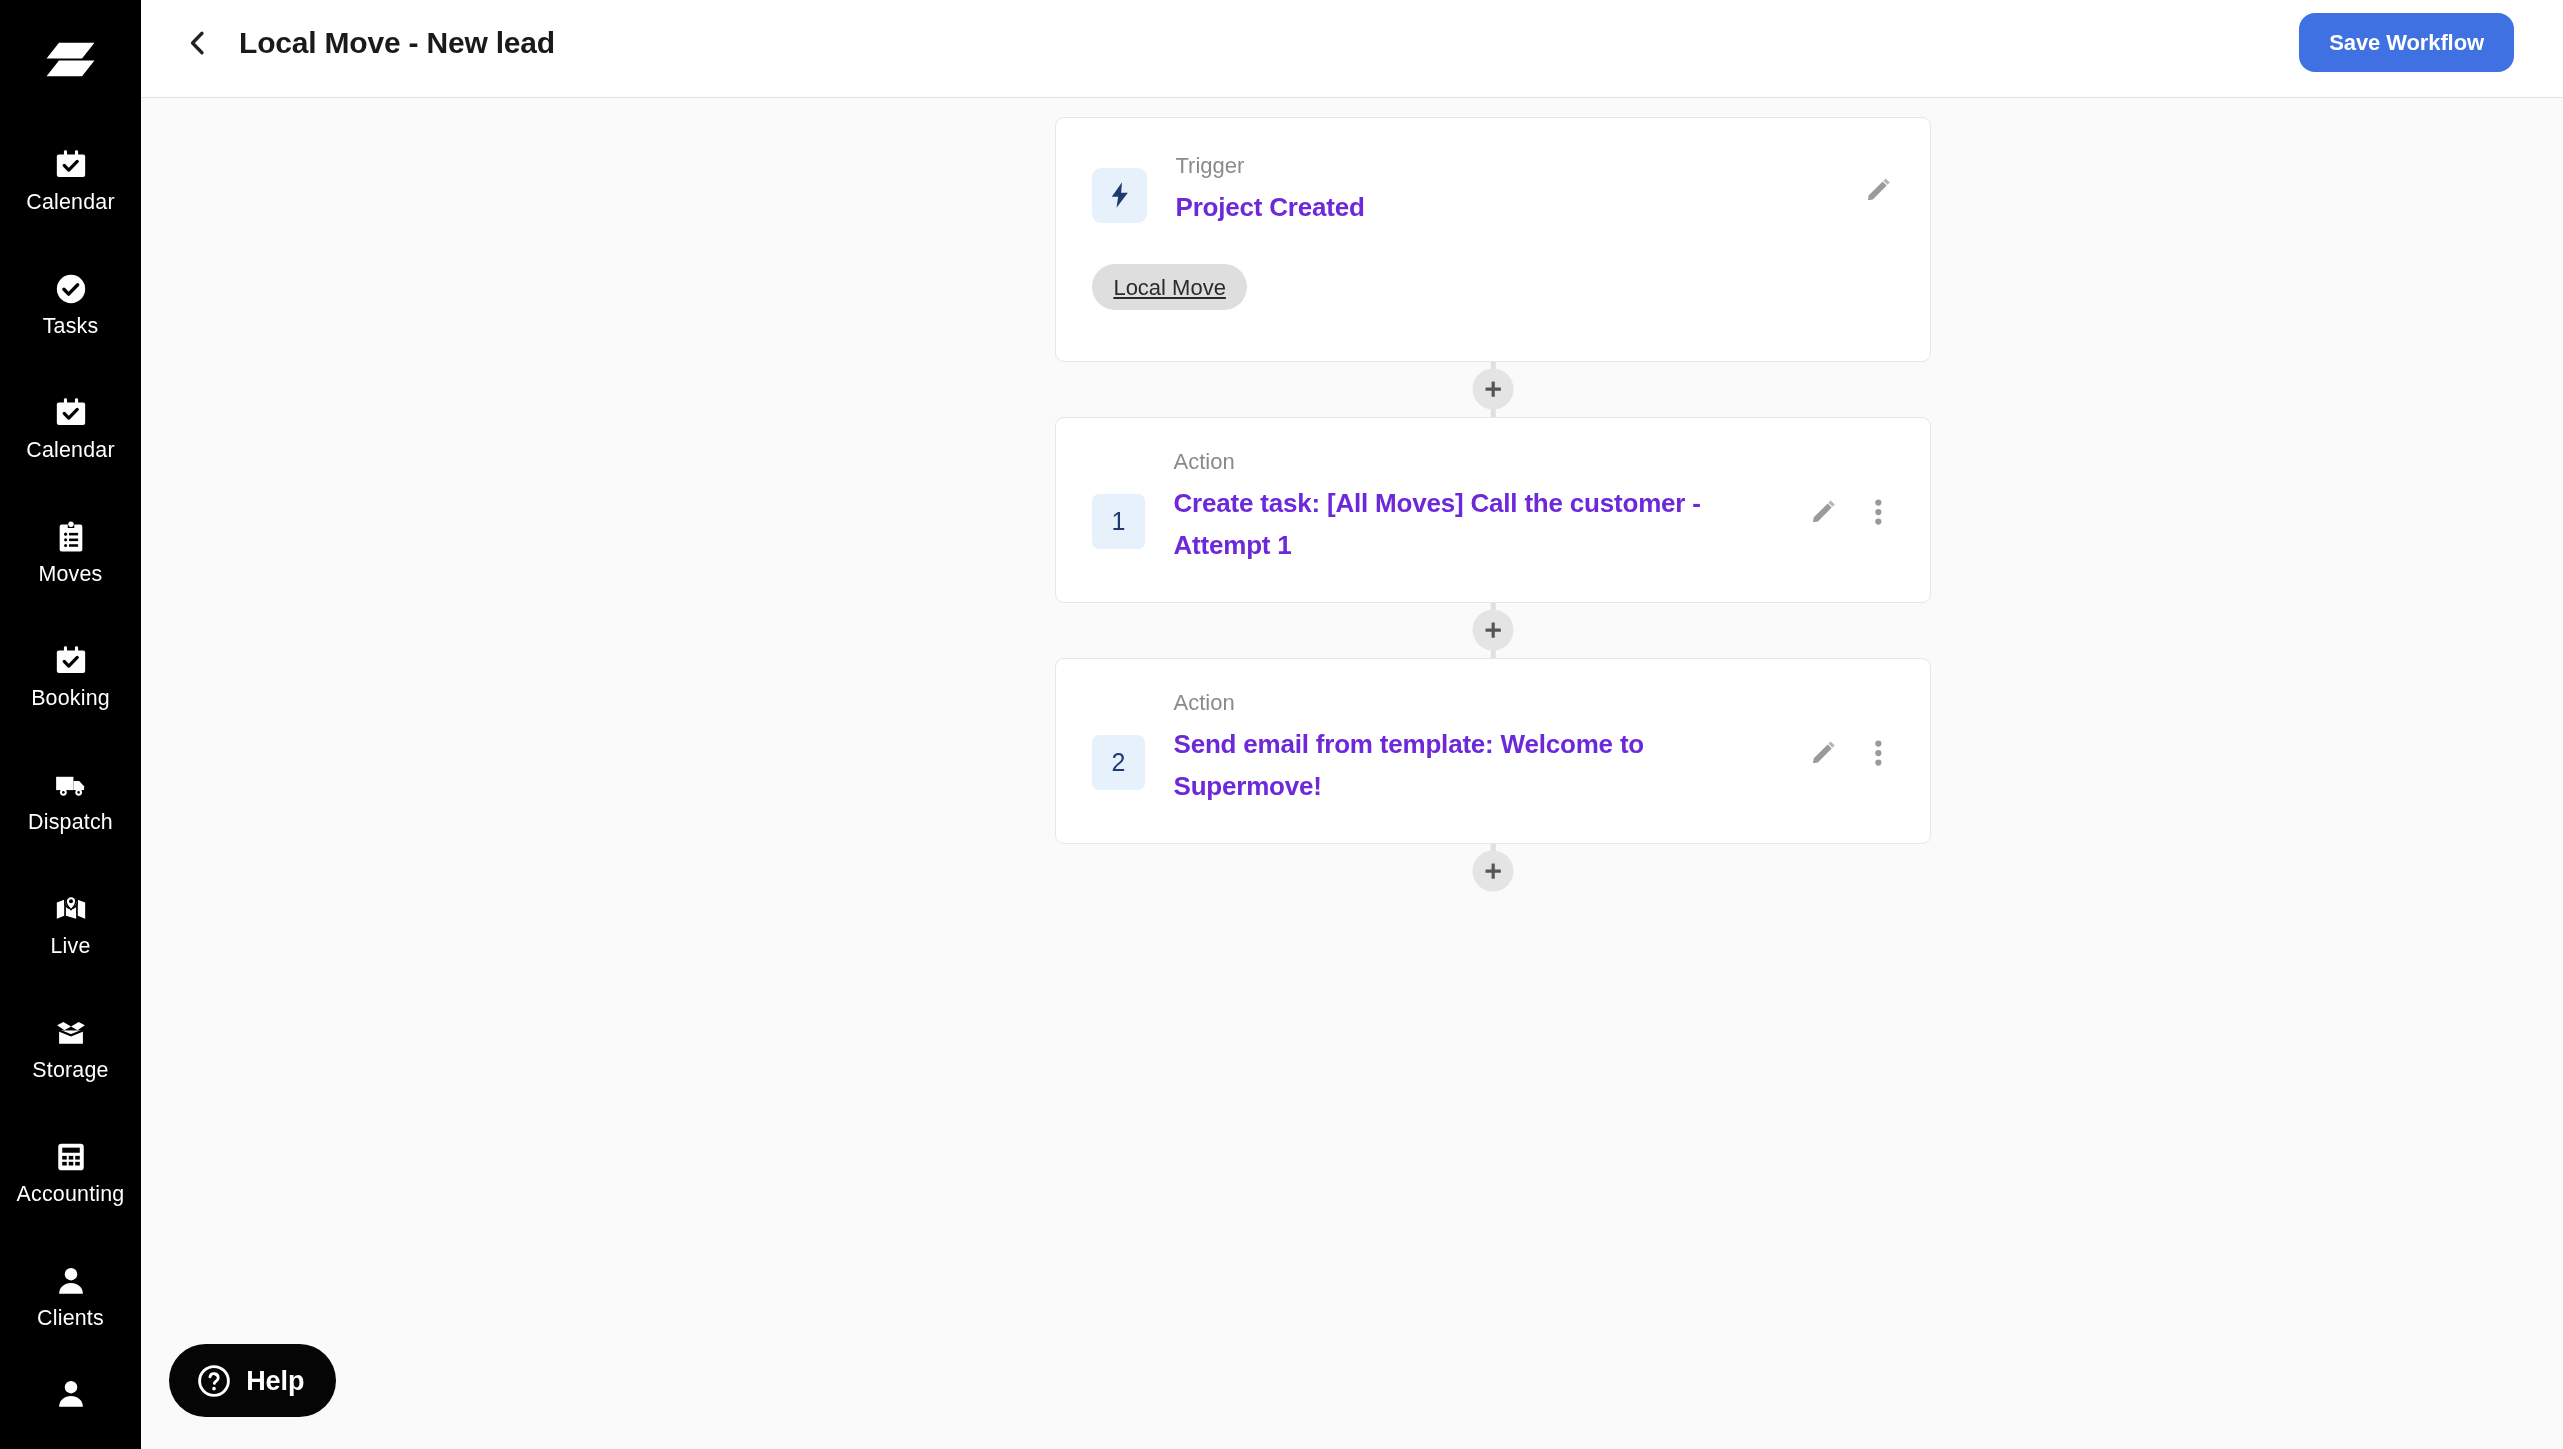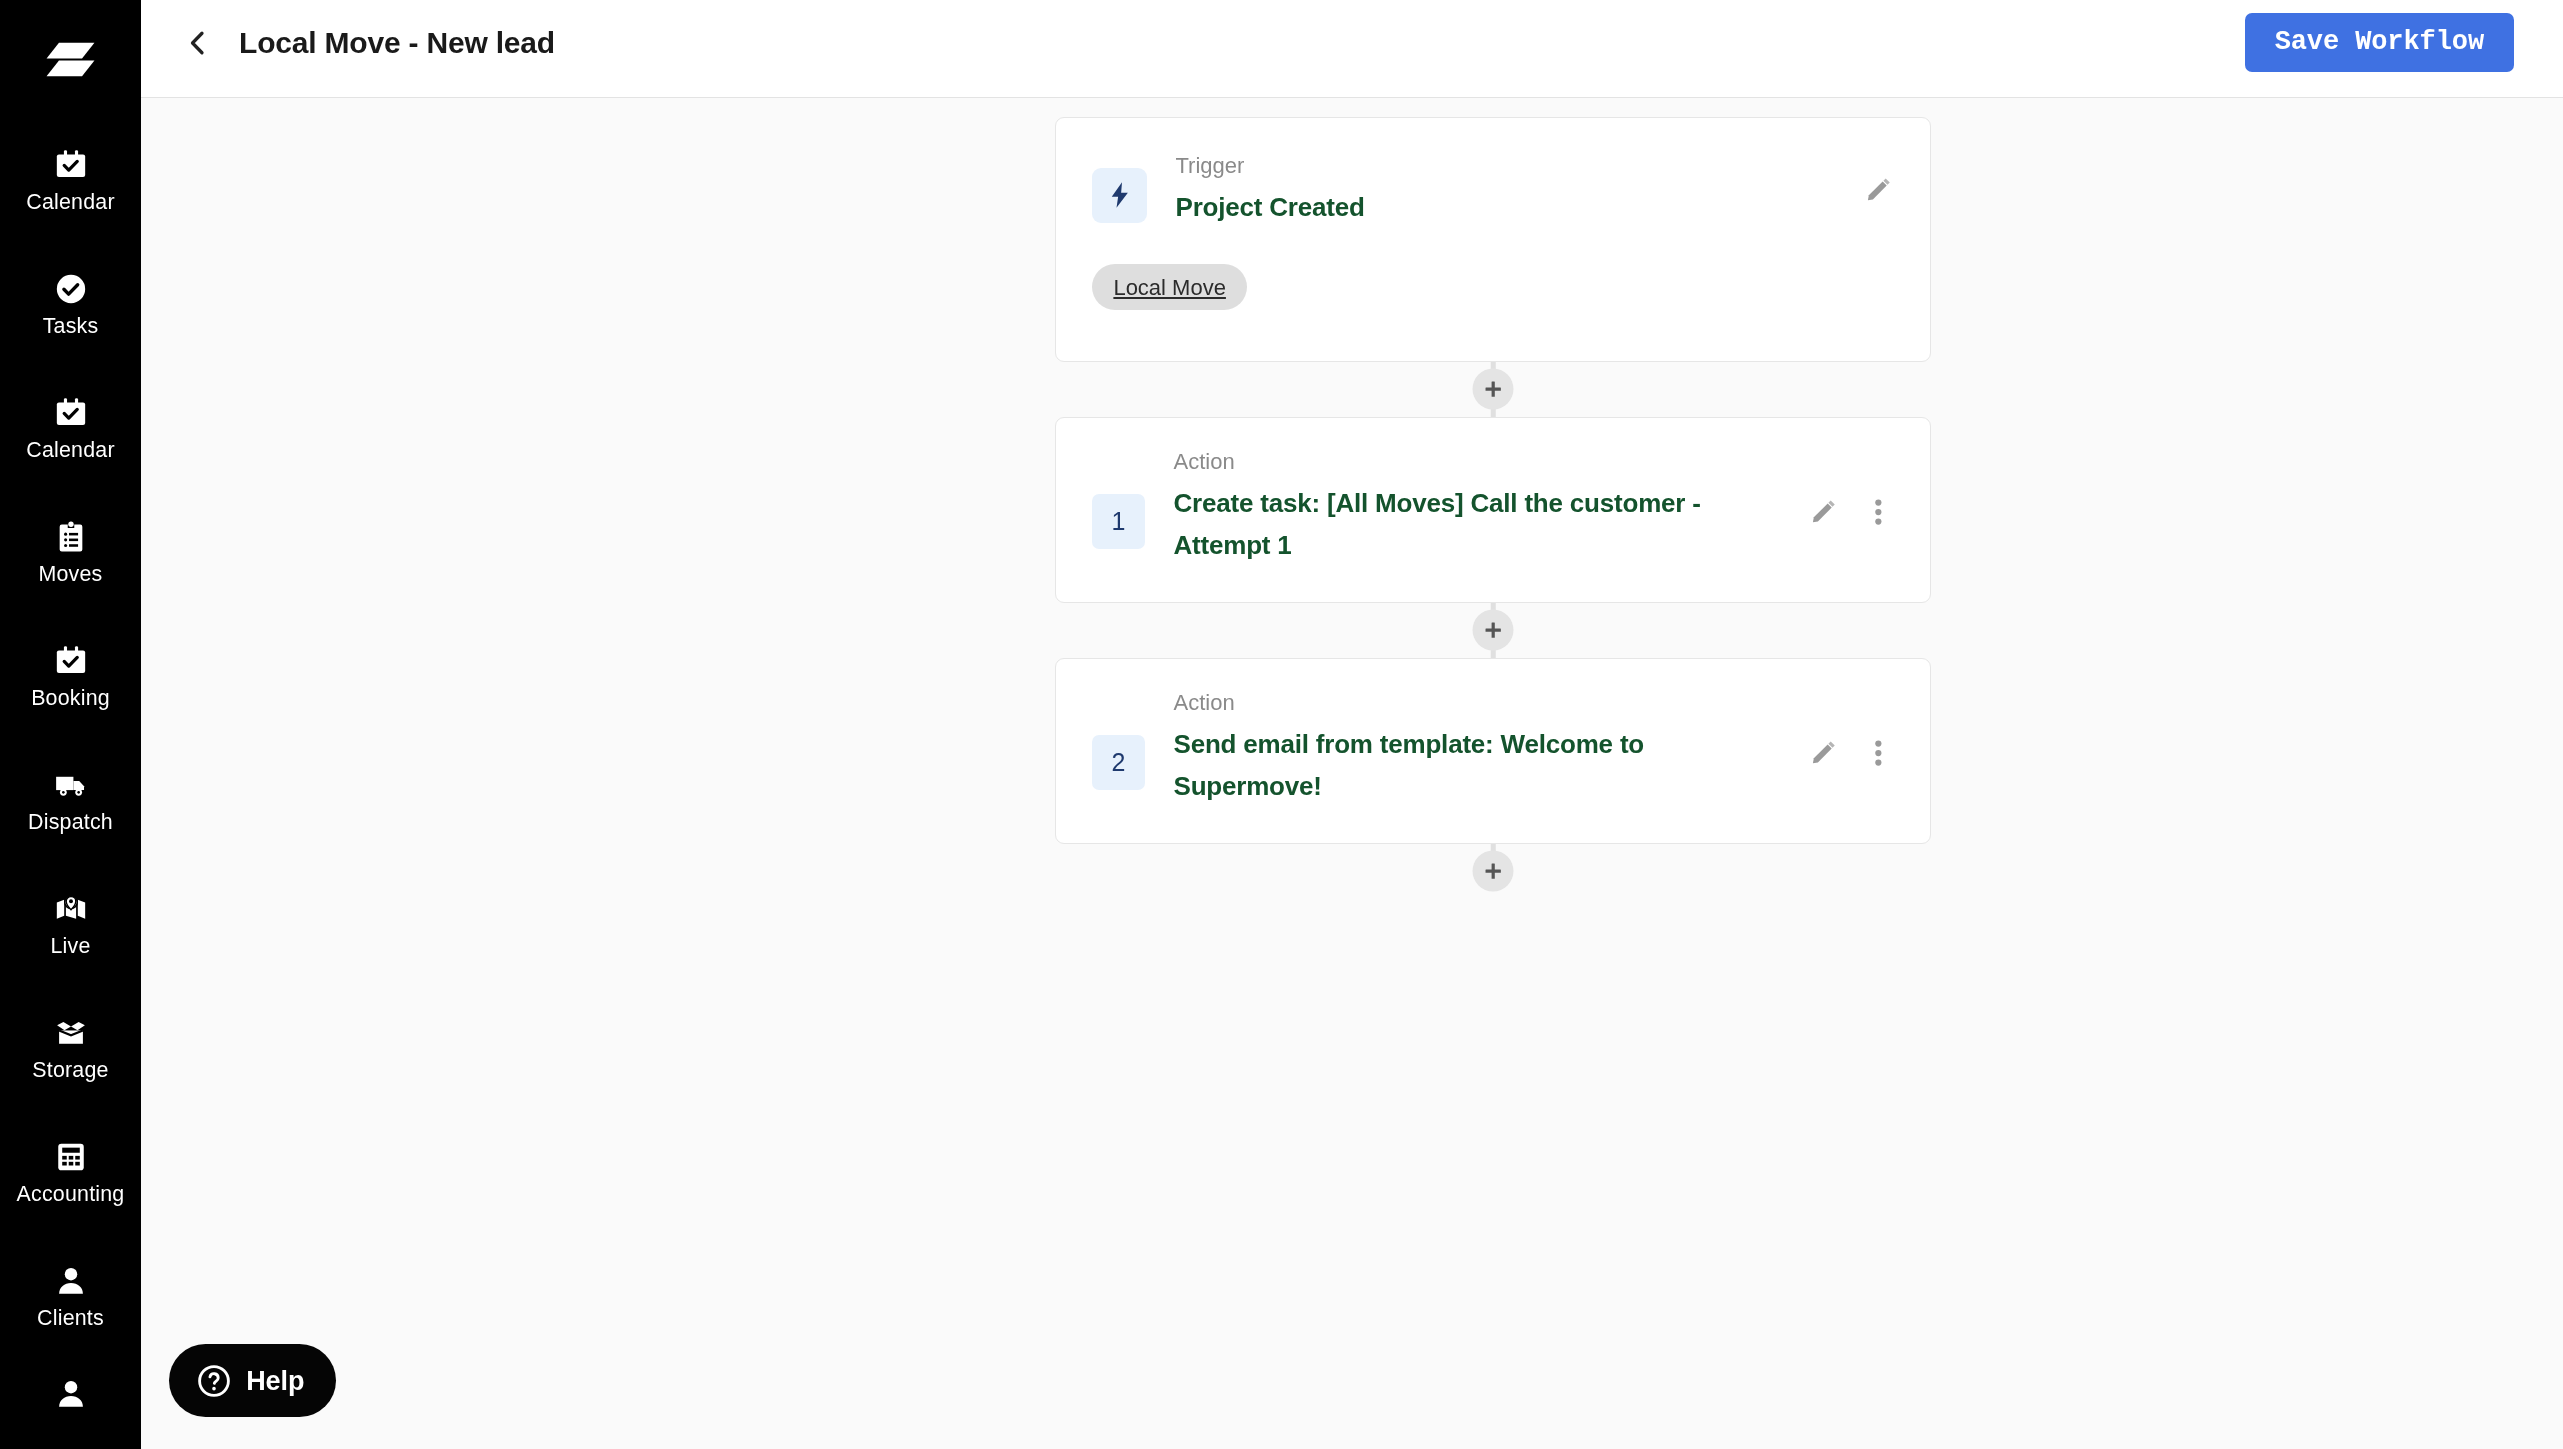--- a/index.html
+++ b/index.html
@@ -89,28 +89,28 @@
     line-height: 36px;
     color: #1a1a1a;
     margin-left: 16px;
     letter-spacing: -0.2px;
     white-space: nowrap;
   }
   .topbar-spacer { flex: 1 1 auto; }
   .save-btn {
     background: #3f71e2;
     color: #ffffff;
-    font-size: 27px;
+    font-size: 22px;
     line-height: 27px;
     font-weight: bold;
     border: none;
-    border-radius: 7px;
+    border-radius: 16px;
     padding: 16px 30px;
     cursor: pointer;
-    font-family: Liberation Mono, monospace;
+    font-family: Liberation Sans, sans-serif;
     white-space: nowrap;
     letter-spacing: -0.1px;
   }
 
   .canvas {
     flex: 1 1 auto;
     background: #fafafa;
     position: relative;
     overflow: hidden;
     padding-left: 21px;
@@ -156,21 +156,21 @@
   .kicker {
     font-size: 22px;
     line-height: 27px;
     color: #8a8a8a;
     margin-bottom: 7.1px;
   }
   .headline {
     font-size: 26px;
     line-height: 42px;
     font-weight: bold;
-    color: #14532d;
+    color: #6d28d9;
     letter-spacing: -0.2px;
   }
   .card-actions {
     display: flex;
     align-items: center;
     gap: 23px;
     flex: 0 0 auto;
     margin-left: 14.2px;
   }
   .icon-btn {

